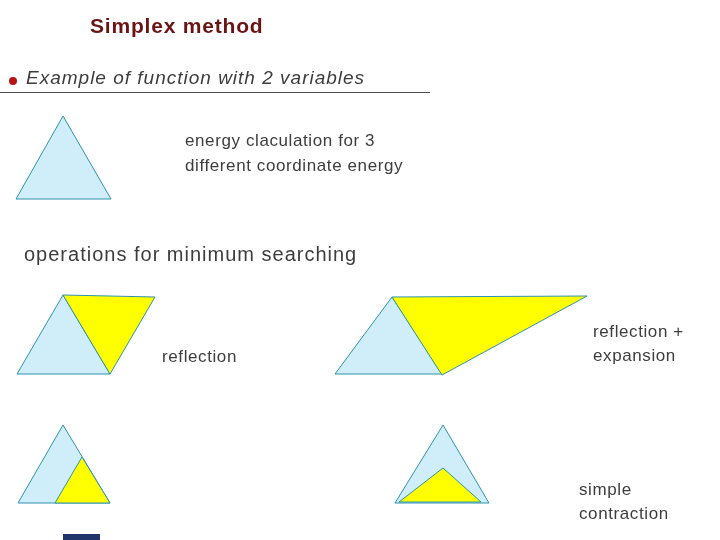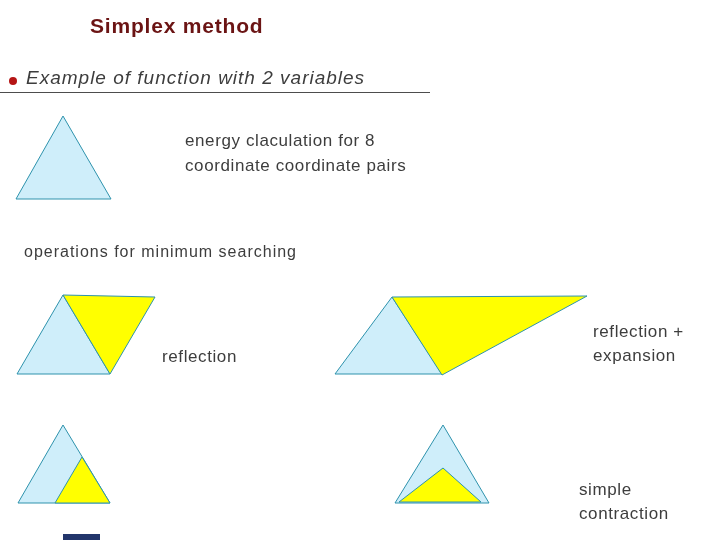--- a/index.html
+++ b/index.html
@@ -29,21 +29,21 @@
   .heading-underline{
     position:absolute;left:0;top:92px;width:430px;height:1px;
     background:var(--line-color);
   }
   .caption{
     position:absolute;left:185px;top:128px;
     font-size:17px;line-height:25px;letter-spacing:0.6px;color:var(--body-text);
   }
   .section-heading{
     position:absolute;left:24px;top:243px;
-    font-size:16px;letter-spacing:1px;color:var(--body-text);
+    font-size:20px;letter-spacing:1px;color:var(--body-text);
   }
   .op-label{
     position:absolute;
     font-size:17px;line-height:24px;letter-spacing:0.6px;color:var(--body-text);
   }
   .lbl-reflection{left:162px;top:345px;}
   .lbl-reflection-expansion{left:593px;top:320px;}
   .lbl-multiple-contraction{left:162px;top:477px;}
   .lbl-simple-contraction{left:531px;top:478px;margin-left:48px;}
   .bottom-bar{
@@ -73,22 +73,22 @@
     <polygon class="tri-yellow" points="443,468 399,502 481,502"></polygon>
   </svg>
 
   <h1 class="slide-title">Simplex method</h1>
 
   <span class="bullet-dot"></span>
   <div class="bullet-text">Example of function with 2 variables</div>
   <div class="heading-underline"></div>
 
   <div class="caption">
-    <div>energy claculation for 8</div>
-    <div>coordinate coordinate pairs</div>
+    <div>energy claculation for 3</div>
+    <div>different coordinate energy</div>
   </div>
 
   <div class="section-heading">operations for minimum searching</div>
 
   <div class="op-label lbl-reflection-expansion">
     <div>reflection +</div>
     <div>expansion</div>
   </div>
 
   <div class="op-label lbl-reflection">reflection</div>

